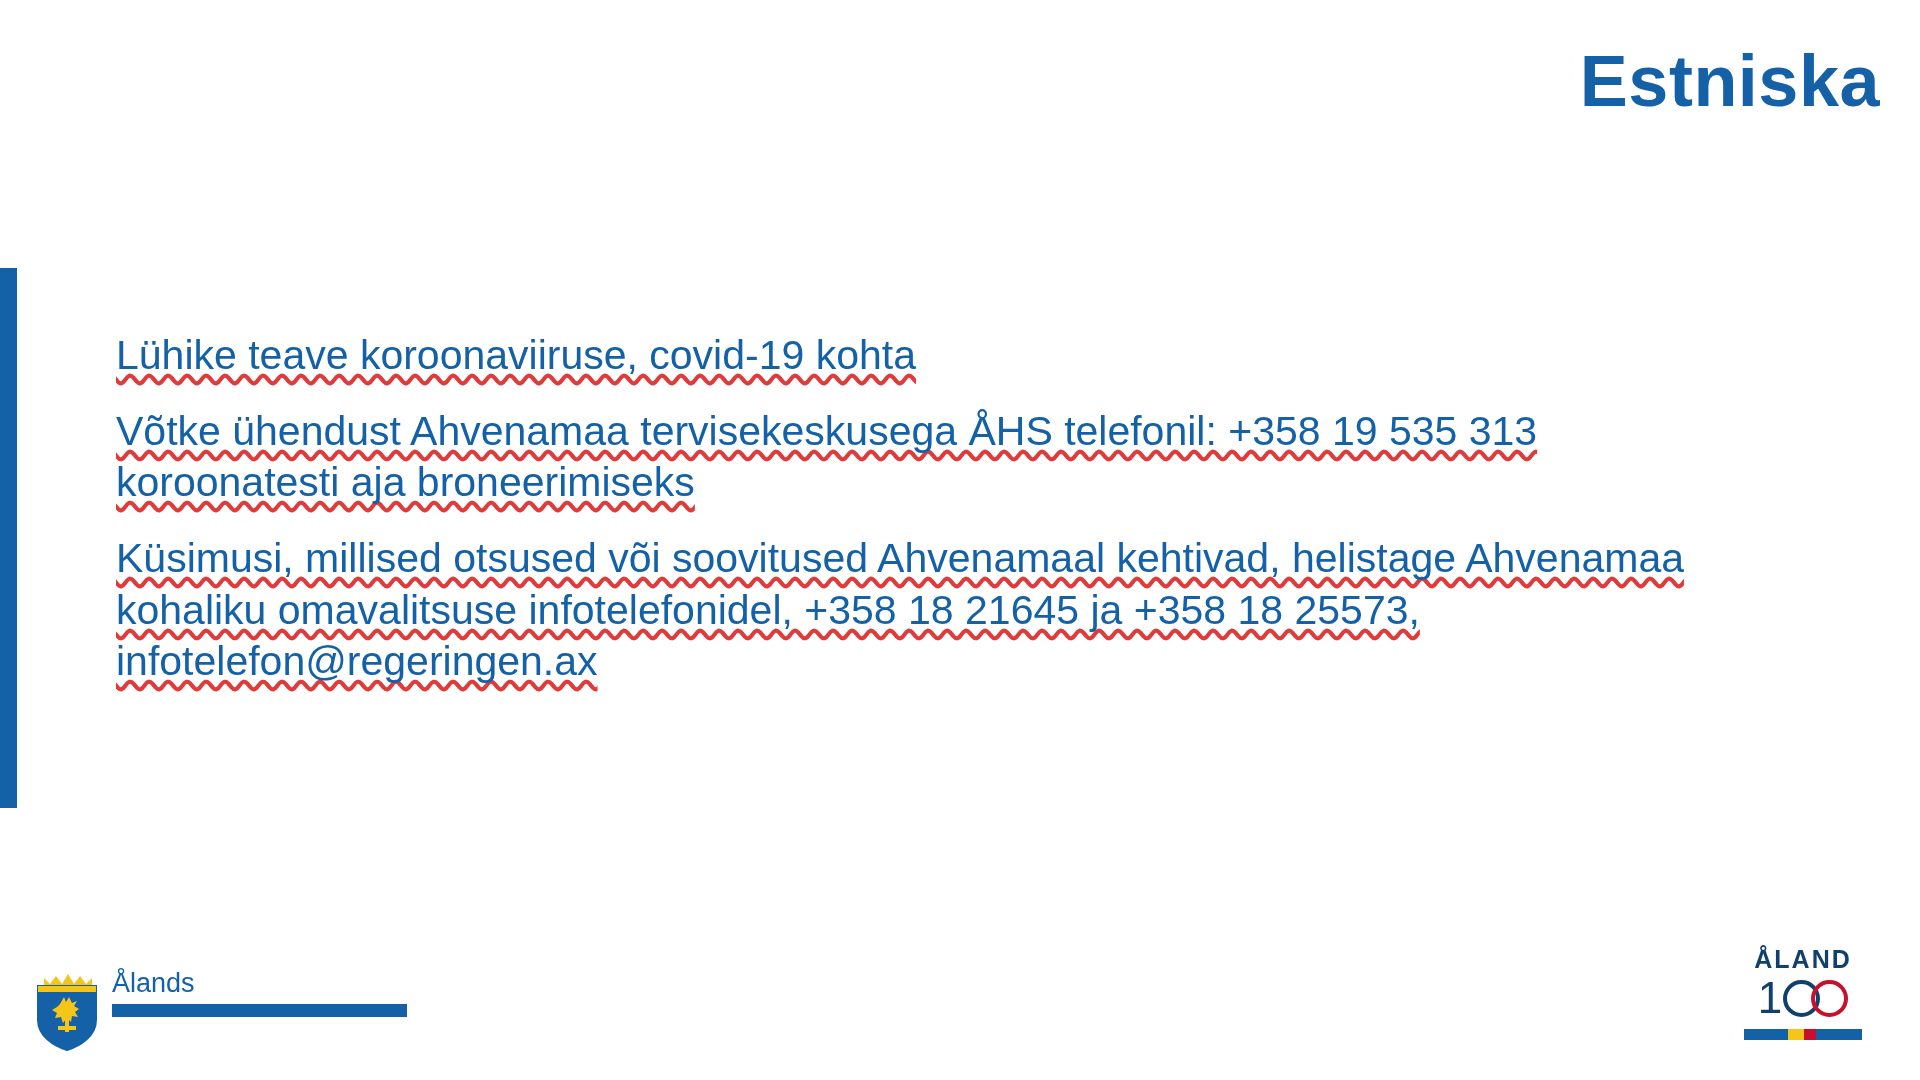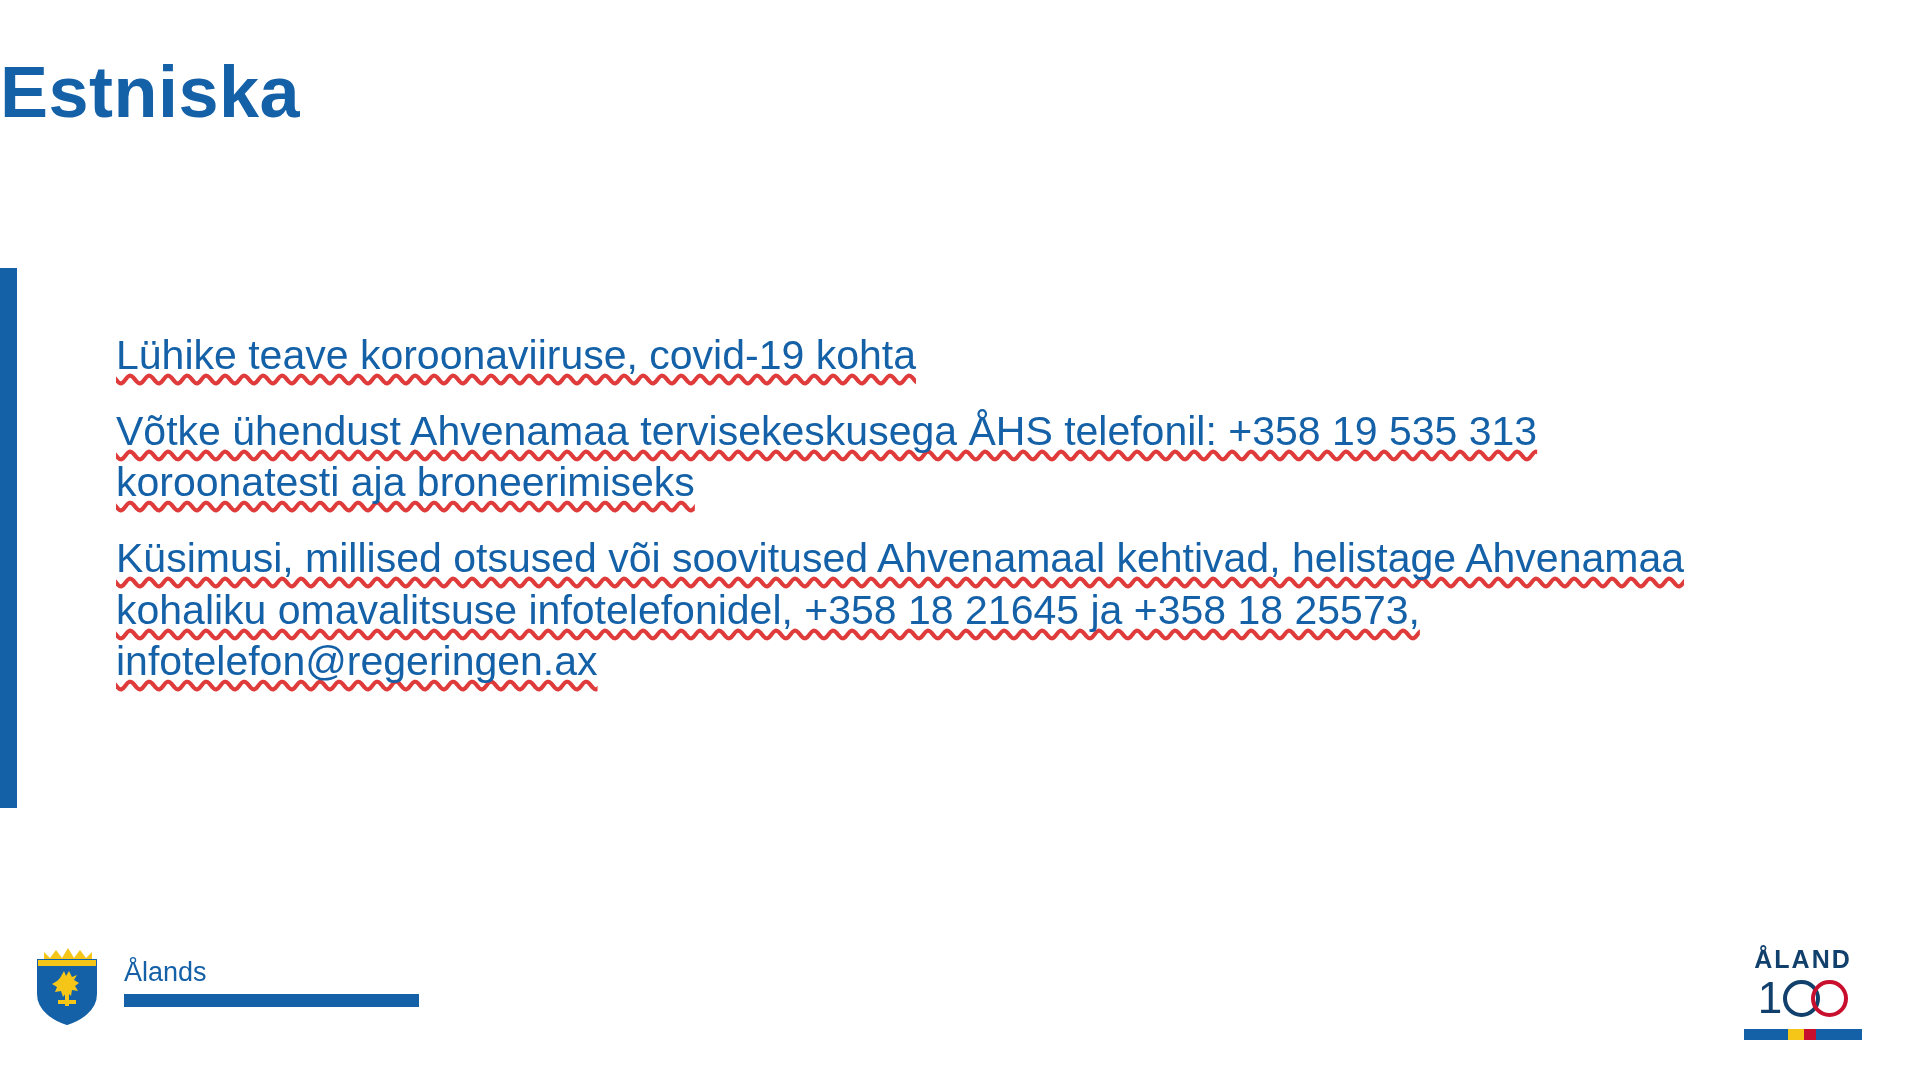--- a/index.html
+++ b/index.html
@@ -17,24 +17,24 @@
 
   .slide {
     position: absolute;
     inset: 0;
     background: #ffffff;
   }
 
   
   .slide-title {
     position: absolute;
-    top: 53px;
+    top: 42px;
     left: 0;
     width: 1880px;
-    text-align: left;
+    text-align: right;
     font-size: 72px;
     font-weight: bold;
     color: #1461a8;
     letter-spacing: 0.5px;
     line-height: 1.1;
   }
 
   
   .accent-bar {
     position: absolute;
@@ -70,24 +70,24 @@
   .spell {
     text-decoration: underline wavy #e03b3b;
     text-decoration-skip-ink: none;
     text-underline-offset: 5px;
   }
 
   
   .footer-logo {
     position: absolute;
     left: 34px;
-    bottom: 54px;
+    bottom: 28px;
     display: flex;
-    align-items: center;
-    gap: 24px;
+    align-items: flex-start;
+    gap: 12px;
   }
   .crest {
     width: 66px;
     height: 84px;
     position: relative;
   }
   .logo-text {
     position: relative;
     padding-bottom: 4px;
   }

